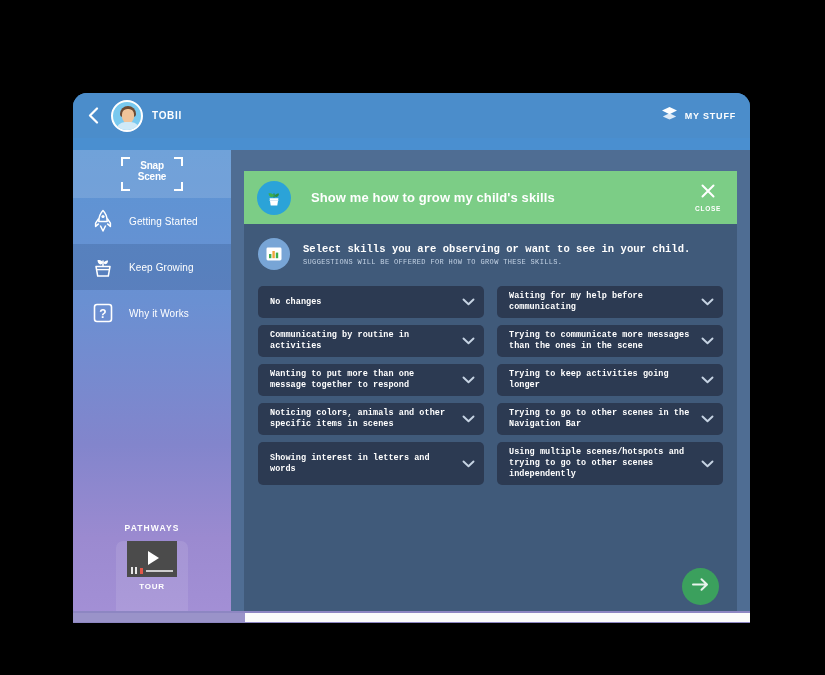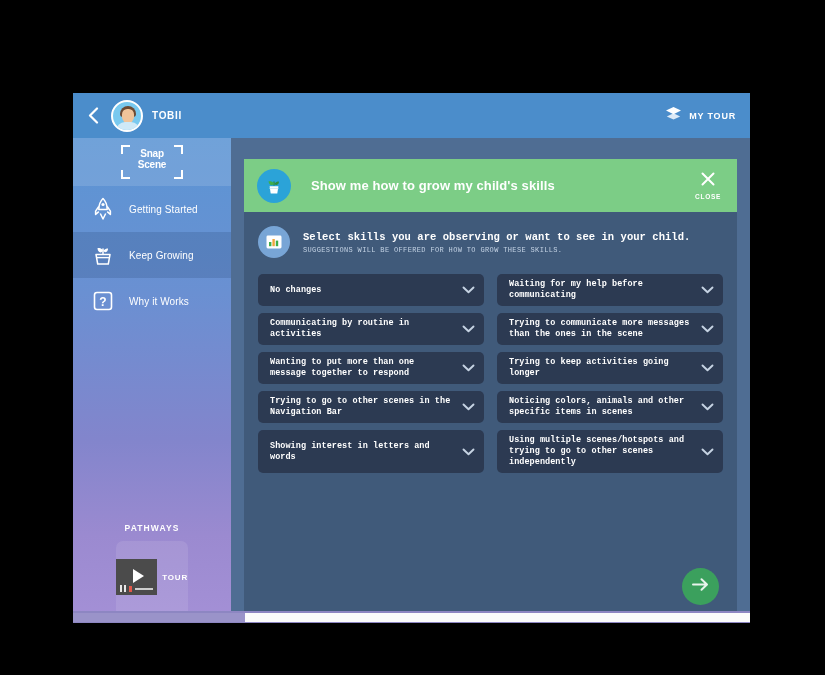--- a/index.html
+++ b/index.html
@@ -10,20 +10,21 @@
     overflow: hidden;
   }
   #app-window {
     position: absolute;
     left: 73px; top: 93px;
     width: 677px; height: 530px;
     background: #4a8fd0;
     overflow: hidden;
     display: flex;
     flex-direction: column;
+    border-radius: 14px;
   }
 
   
   #topbar {
     height: 45px;
     background: #4b8dcb;
     display: flex;
     align-items: center;
     padding: 0 14px 0 10px;
     flex: 0 0 45px;
@@ -76,21 +77,21 @@
     margin-left: auto;
     display: flex; align-items: center; gap: 7px;
     cursor: pointer;
   }
   #my-stuff-label {
     font-size: 9px; font-weight: bold; color: #ffffff;
     letter-spacing: 0.8px;
   }
 
   
-  #body-split { flex: 1; display: flex; min-height: 0; }
+  #body-split { flex: 1; display: flex; min-height: 0; margin-top: 12px; }
 
   
   #sidebar {
     width: 158px; flex: 0 0 158px;
     background: linear-gradient(180deg, #5b95d4 0%, #6a90d2 32%, #8285cc 62%, #9b8ad0 82%, #a490d6 100%);
     display: flex; flex-direction: column;
     position: relative;
   }
   #brand-tile {
     height: 48px;
@@ -134,21 +135,21 @@
   #pathways-label {
     text-align: center; color: #ffffff;
     font-size: 8.5px; font-weight: bold; letter-spacing: 1.1px;
     margin-bottom: 8px;
   }
   #tour-card {
     width: 72px; height: 72px;
     margin: 0 auto;
     background: rgba(255,255,255,0.10);
     border-radius: 7px 7px 0 0;
-    display: flex; 
+    display: flex; flex-direction: column;
     align-items: center; justify-content: flex-start;
     gap: 5px; cursor: pointer;
   }
   #tour-thumb {
     width: 50px; height: 36px;
     background: #4b4b4b;
     display: flex; align-items: center; justify-content: center;
     position: relative;
   }
   #tour-thumb .play {
@@ -318,21 +319,21 @@
       <span id="profile-name">TOBII</span>
     </div>
 
     <div id="my-stuff">
       <span>
         <svg width="17" height="15" viewBox="0 0 17 15" aria-hidden="true">
           <polygon points="8.5,1 16,4.6 8.5,8.2 1,4.6" fill="#ffffff"></polygon>
           <polygon points="8.5,7.2 15.2,10.4 8.5,13.6 1.8,10.4" fill="#ffffff" opacity="0.82"></polygon>
         </svg>
       </span>
-      <span id="my-stuff-label">MY TOUR</span>
+      <span id="my-stuff-label">MY STUFF</span>
     </div>
   </div>
 
   <div id="body-split">
 
     <div id="sidebar">
 
       <div id="brand-tile">
         <div id="brand-logo">
           <div class="brk tl"></div>
@@ -489,30 +490,30 @@
 
             <div class="skill-row">
               <span class="skill-label">Trying to keep activities going longer</span>
               <span class="skill-chevron">
                 <svg width="13" height="8" viewBox="0 0 13 8" aria-hidden="true">
                     <polyline points="1.5,1.5 6.5,6.3 11.5,1.5" fill="none" stroke="#c6d3e3" stroke-width="1.9" stroke-linecap="round" stroke-linejoin="round"></polyline>
                   </svg>
               </span>
             </div>
             <div class="skill-row">
+              <span class="skill-label">Noticing colors, animals and other specific items in scenes</span>
+              <span class="skill-chevron">
+                <svg width="13" height="8" viewBox="0 0 13 8" aria-hidden="true">
+                    <polyline points="1.5,1.5 6.5,6.3 11.5,1.5" fill="none" stroke="#c6d3e3" stroke-width="1.9" stroke-linecap="round" stroke-linejoin="round"></polyline>
+                  </svg>
+              </span>
+            </div>
+
+            <div class="skill-row">
               <span class="skill-label">Trying to go to other scenes in the Navigation Bar</span>
-              <span class="skill-chevron">
-                <svg width="13" height="8" viewBox="0 0 13 8" aria-hidden="true">
-                    <polyline points="1.5,1.5 6.5,6.3 11.5,1.5" fill="none" stroke="#c6d3e3" stroke-width="1.9" stroke-linecap="round" stroke-linejoin="round"></polyline>
-                  </svg>
-              </span>
-            </div>
-
-            <div class="skill-row">
-              <span class="skill-label">Noticing colors, animals and other specific items in scenes</span>
               <span class="skill-chevron">
                 <svg width="13" height="8" viewBox="0 0 13 8" aria-hidden="true">
                     <polyline points="1.5,1.5 6.5,6.3 11.5,1.5" fill="none" stroke="#c6d3e3" stroke-width="1.9" stroke-linecap="round" stroke-linejoin="round"></polyline>
                   </svg>
               </span>
             </div>
             <div class="skill-row">
               <span class="skill-label">Showing interest in letters and words</span>
               <span class="skill-chevron">
                 <svg width="13" height="8" viewBox="0 0 13 8" aria-hidden="true">

